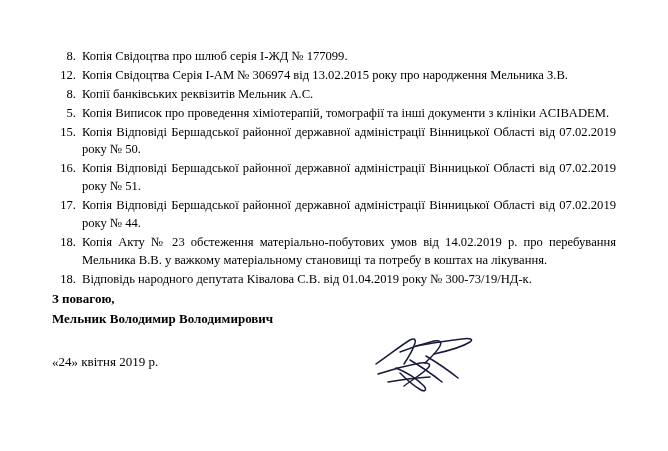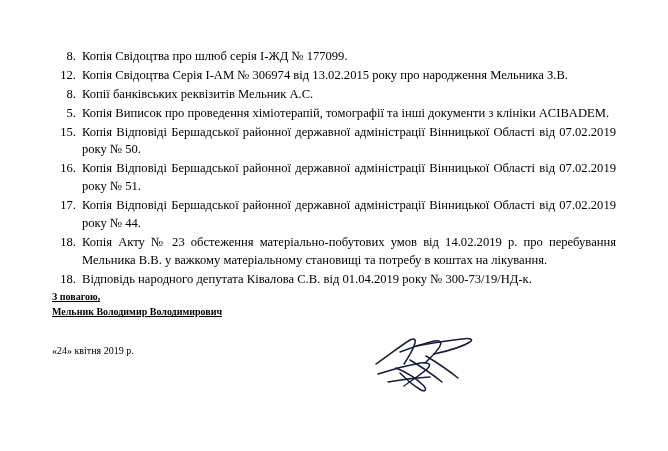--- a/index.html
+++ b/index.html
@@ -40,34 +40,33 @@
     padding-right: 6px;
     box-sizing: border-box;
   }
   .body-text {
     flex: 1;
     text-align: justify;
     text-justify: inter-word;
     hyphens: none;
   }
   .closing {
-    font-size: 10px;
+    font-size: 13px;
     line-height: 1.5;
     position: relative;
-    text-decoration: underline;
   }
   .closing .bold {
     font-weight: bold;
   }
   .closing-line {
     white-space: pre;
   }
   .datestamp {
     margin-top: 26px;
-    font-size: 10px;
+    font-size: 13px;
   }
   .signature {
     position: absolute;
     left: 370px;
     top: 330px;
     width: 130px;
     height: 70px;
     pointer-events: none;
   }
 </style>

